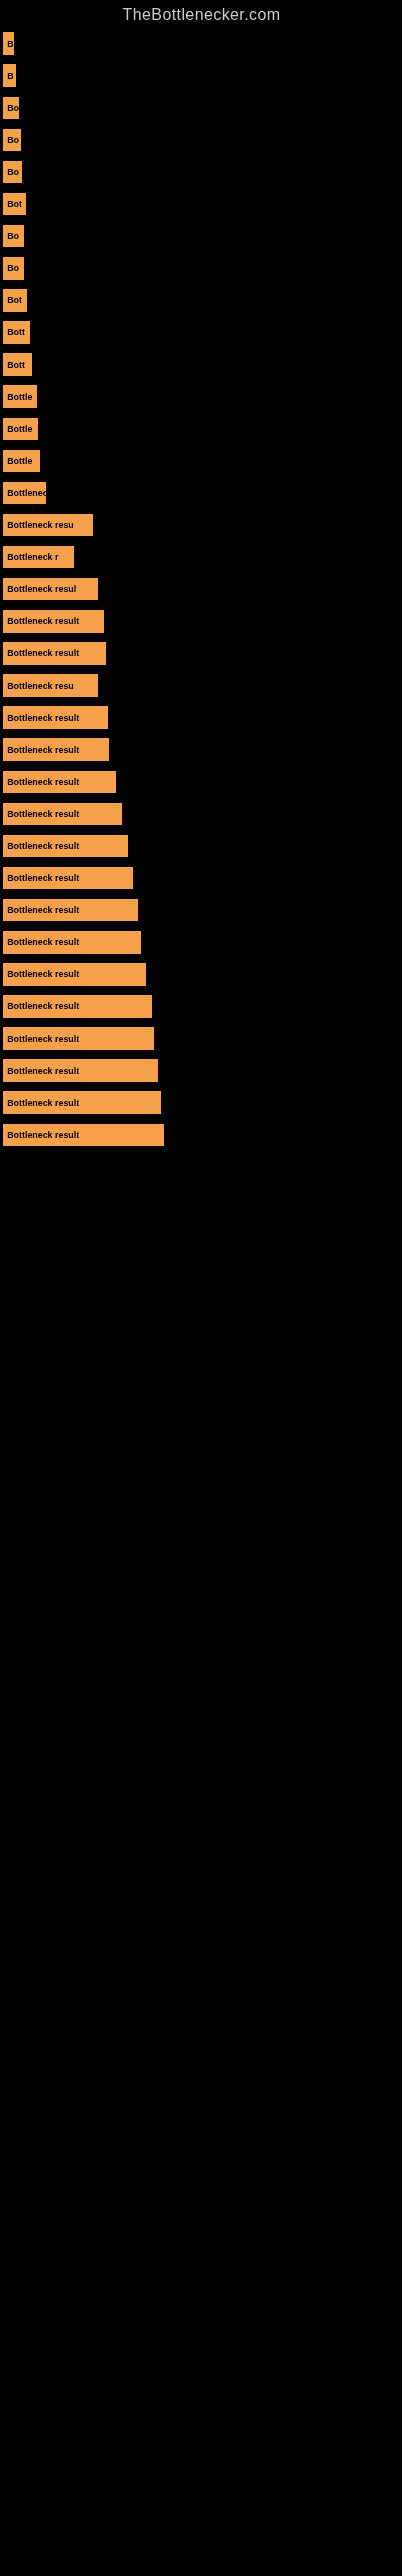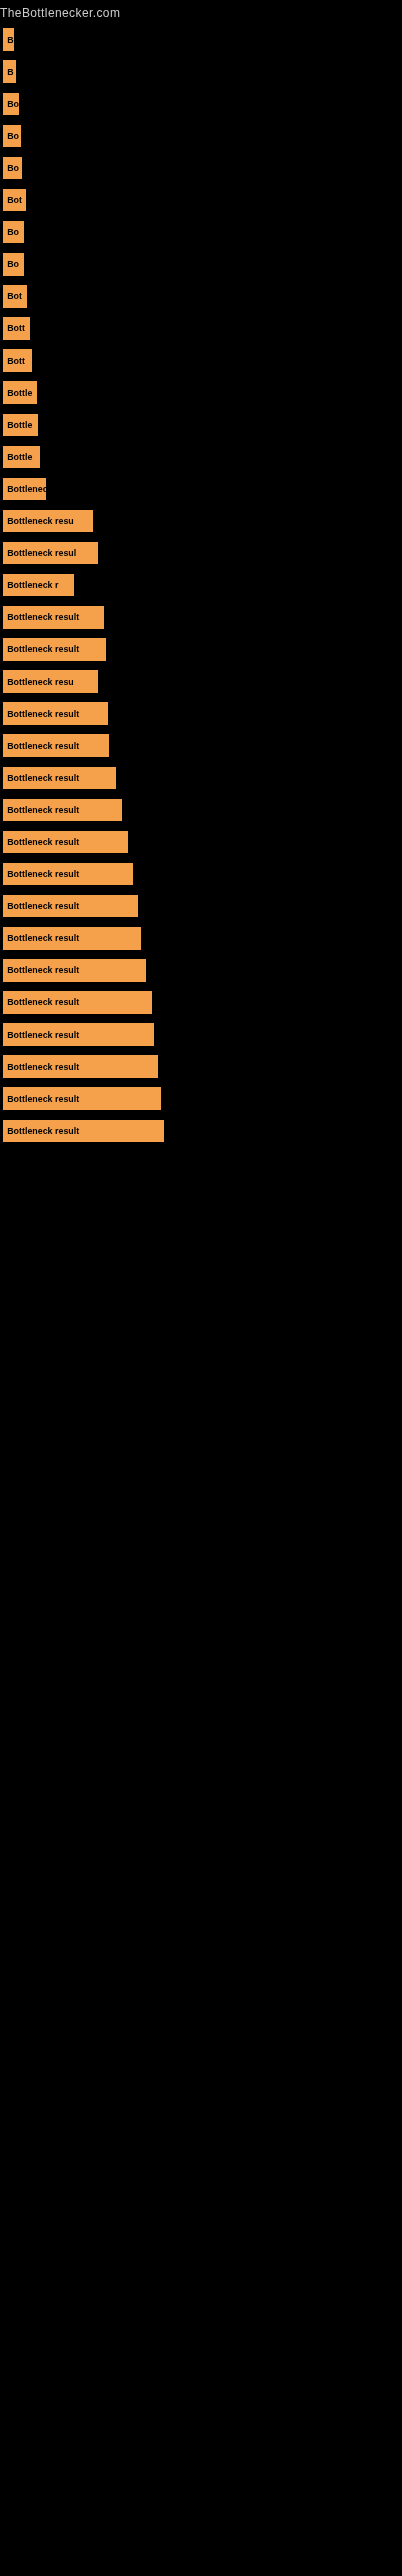--- a/index.html
+++ b/index.html
@@ -5,21 +5,22 @@
     * { margin: 0; padding: 0; box-sizing: border-box; }
     body {
       background-color: #000;
       width: 403px;
       min-height: 2576px;
       font-family: Arial, sans-serif;
       position: relative;
     }
     .site-title {
       color: #ccc;
-      font-size: 12px;
+      font-size: 16px;
+      text-align: center;
       padding: 6.4px 0 3.2px 0;
       letter-spacing: 0.4px;
     }
     .bar-row {
       display: flex;
       align-items: center;
       margin-bottom: 0;
       padding: 4.8px 0 4.8px 3.2px;
     }
     .bar-label {
@@ -83,24 +84,24 @@
     <div class="bar-row">
       <div class="bar-label" style="width: 37px;">Bottle</div>
     </div>
     <div class="bar-row">
       <div class="bar-label" style="width: 43px;">Bottleneck</div>
     </div>
     <div class="bar-row">
       <div class="bar-label" style="width: 90px;">Bottleneck resu</div>
     </div>
     <div class="bar-row">
-      <div class="bar-label" style="width: 95px;">Bottleneck resul</div>
+      <div class="bar-label" style="width: 71px;">Bottleneck r</div>
     </div>
     <div class="bar-row">
-      <div class="bar-label" style="width: 71px;">Bottleneck r</div>
+      <div class="bar-label" style="width: 95px;">Bottleneck resul</div>
     </div>
     <div class="bar-row">
       <div class="bar-label" style="width: 101px;">Bottleneck result</div>
     </div>
     <div class="bar-row">
       <div class="bar-label" style="width: 103px;">Bottleneck result</div>
     </div>
     <div class="bar-row">
       <div class="bar-label" style="width: 95px;">Bottleneck resu</div>
     </div>

